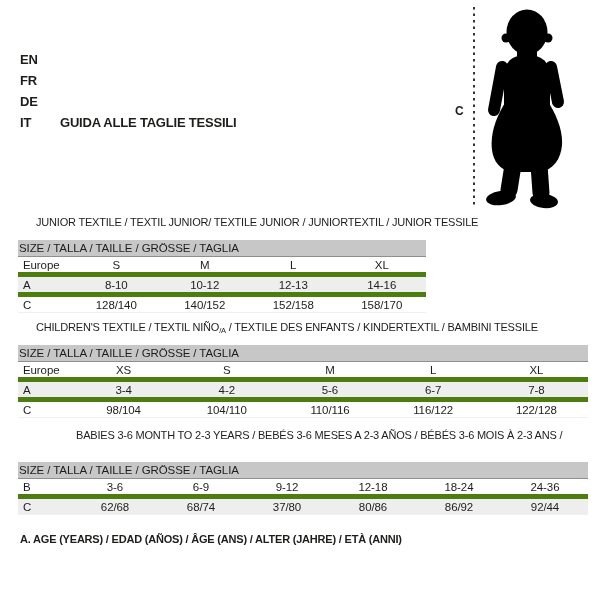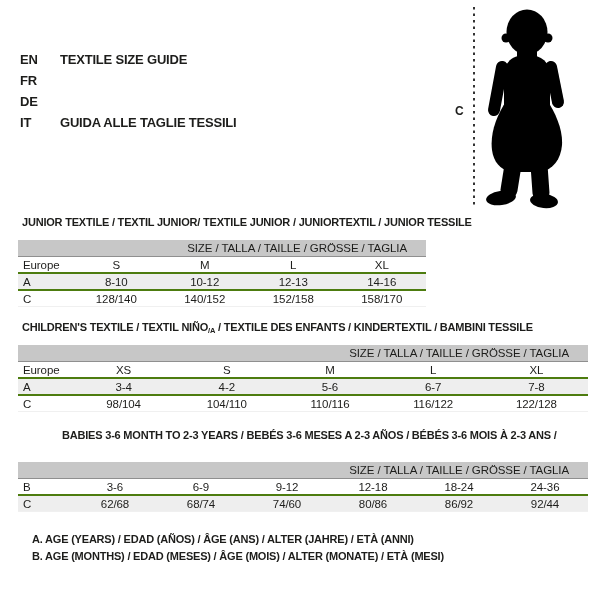--- a/index.html
+++ b/index.html
@@ -9,41 +9,40 @@
     color:#1d1d1b;overflow:hidden;
   }
   
   .lang-list{position:absolute;left:20px;top:13px;margin-top:36px;}
   .lang-row{display:flex;line-height:21px;font-size:13px;font-weight:bold;letter-spacing:-0.2px;}
   .lang-code{display:inline-block;width:40px;}
   
   .figure-svg{position:absolute;left:450px;top:2px;}
   .height-label{position:absolute;left:455px;top:104px;font-size:12px;font-weight:bold;}
   
-  .section-title{position:absolute;left:22px;font-size:11px;font-weight:bold;letter-spacing:-0.2px;white-space:nowrap;}
+  .section-title{position:absolute;left:36px;font-size:11px;font-weight:normal;letter-spacing:-0.2px;white-space:nowrap;}
   .sub{font-size:7.5px;vertical-align:-2px;}
   .title-line{line-height:18px;padding-left:40px;}
   
   .size-table{position:absolute;border-collapse:collapse;table-layout:fixed;font-size:11.5px;color:#1d1d1b;letter-spacing:-0.1px;}
-  .size-table th{background:#c7c7c7;font-weight:normal;text-align:right;padding:1px 19px;height:14px;border-bottom:1px solid #8f8f8f;font-size:11.5px;}
-  .size-table td{height:15px;padding:0 4px;text-align:center;border-bottom:2px solid #4d7c0f;}
+  .size-table th{background:#c7c7c7;font-weight:normal;text-align:left;padding:1px 1px;height:14px;border-bottom:1px solid #8f8f8f;font-size:11.5px;}
+  .size-table td{height:15px;padding:0 4px;text-align:center;border-bottom:5px solid #4d7c0f;}
   .size-table td:first-child{text-align:left;padding-left:5px;}
   .size-table tbody tr:nth-child(even) td{background:#eeeeee;}
   .size-table tbody tr:last-child td{border-bottom:1px solid #f0f0f0;}
   
   .legend{position:absolute;left:20px;top:531px;}
-  .legend-line{font-size:11px;font-weight:bold;line-height:17px;letter-spacing:-0.2px;white-space:nowrap;margin-left:12px;}
+  .legend-line{font-size:11px;font-weight:bold;line-height:17px;letter-spacing:-0.2px;white-space:nowrap;}
 </style>
 </head>
 <body>
 
 <div class="lang-list">
   <div class="lang-row">
     <span class="lang-code">EN</span>
-    <span class="lang-title">TEXTILE SIZE GUIDE</span>
   </div>
   <div class="lang-row">
     <span class="lang-code">FR</span>
   </div>
   <div class="lang-row">
     <span class="lang-code">DE</span>
   </div>
   <div class="lang-row">
     <span class="lang-code">IT</span>
     <span class="lang-title">GUIDA ALLE TAGLIE TESSILI</span>
@@ -178,24 +177,23 @@
       <td>6-9</td>
       <td>9-12</td>
       <td>12-18</td>
       <td>18-24</td>
       <td>24-36</td>
     </tr>
     <tr>
       <td>C</td>
       <td>62/68</td>
       <td>68/74</td>
-      <td>74/60</td>
+      <td>37/80</td>
       <td>80/86</td>
       <td>86/92</td>
       <td>92/44</td>
     </tr>
   </tbody>
 </table>
 
 <div class="legend">
   <div class="legend-line">A. AGE (YEARS) / EDAD (AÑOS) / ÂGE (ANS) / ALTER (JAHRE) / ETÀ (ANNI)</div>
-  <div class="legend-line">B. AGE (MONTHS) / EDAD (MESES) / ÂGE (MOIS) / ALTER (MONATE) / ETÀ (MESI)</div>
 </div>
 
 </body></html>

